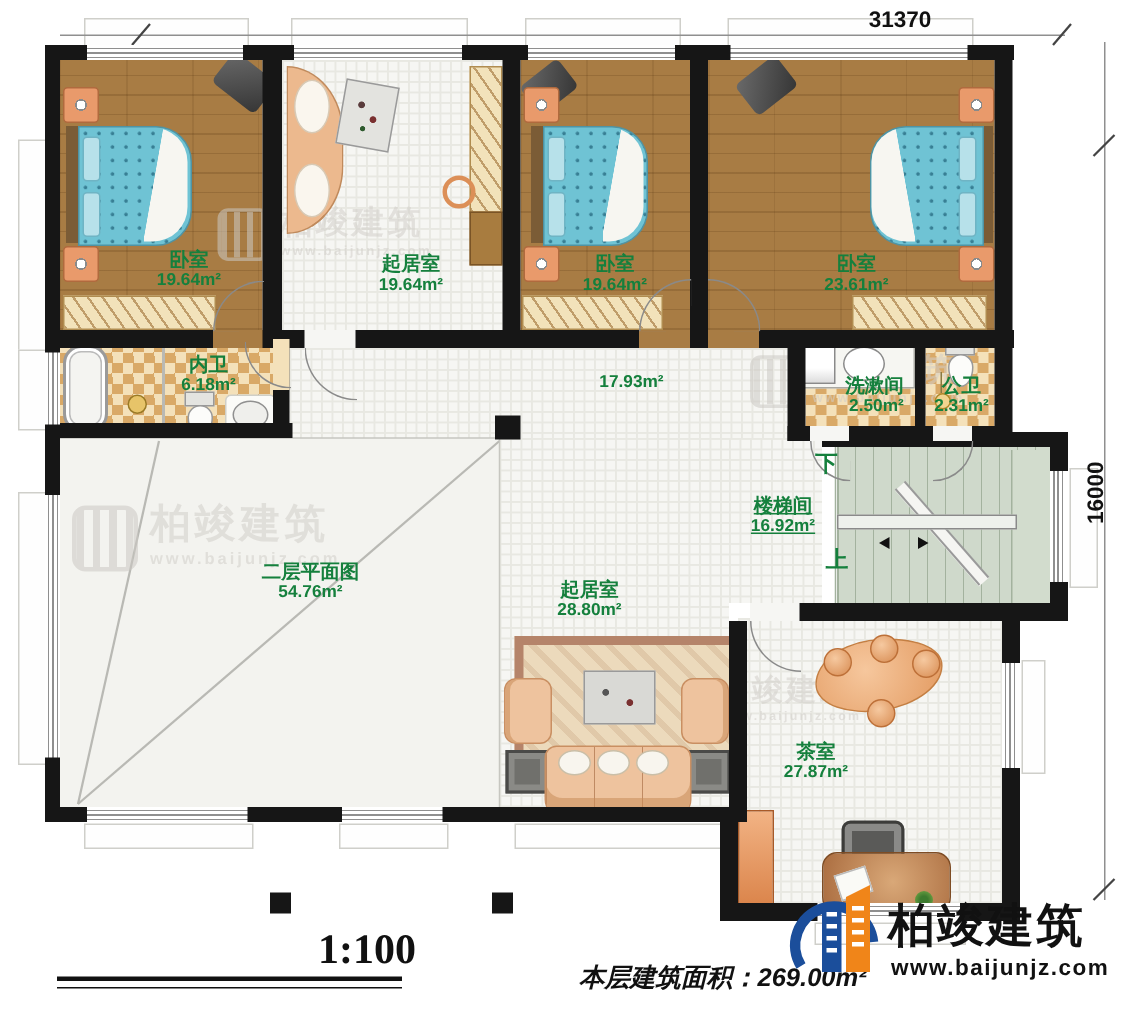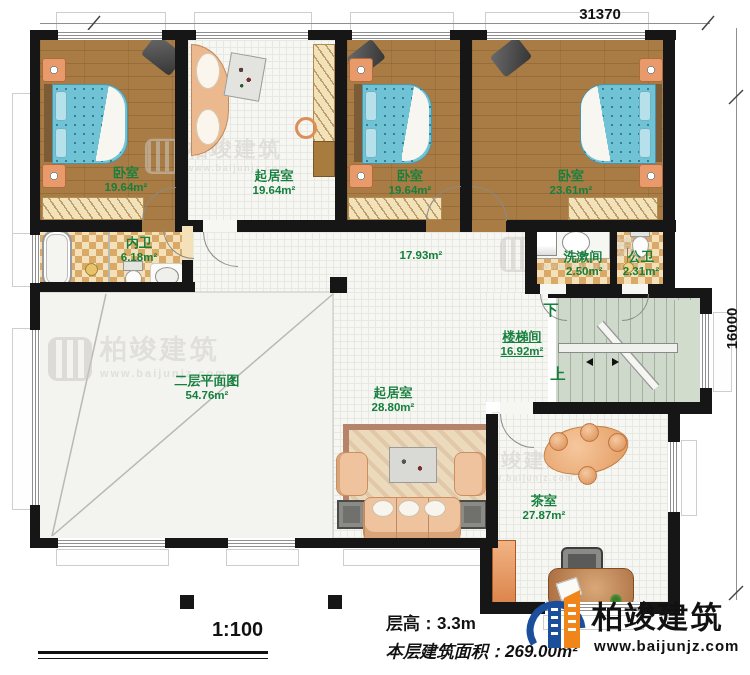--- a/index.html
+++ b/index.html
@@ -305,24 +305,23 @@
   </div>
   <div class="rl" style="left:393px;top:386px;">
     <span>起居室</span>
     <span class="ar">28.80m²</span>
   </div>
   <div class="rl" style="left:544px;top:494px;">
     <span>茶室</span>
     <span class="ar">27.87m²</span>
   </div>
 
-  <div class="ft-title" style="left:212px;top:618px;font-size:20px;">1:100</div>
+  <div class="ft-title" style="left:212px;top:618px;font-size:28px;font-family:Liberation Serif, serif;">1:100</div>
   <div class="a" style="left:38px;top:651px;width:230px;height:3px;background:#111;z-index:10;"></div>
   <div class="a" style="left:38px;top:658px;width:230px;height:1px;background:#111;z-index:10;"></div>
-  <div class="ft-title" style="left:386px;top:612px;font-size:17px;z-index:8;">层高：3.3m</div>
   <div class="ft-title" style="left:386px;top:640px;font-size:17px;z-index:8;font-style:italic;">本层建筑面积：269.00m²</div>
 
   <svg width="66" height="76" viewBox="0 0 66 76" style="position:absolute;left:524px;top:586px;z-index:11;">
     <path d="M10 58 A26 26 0 1 1 58 42" stroke="#1b4e9b" stroke-width="7" fill="none"></path>
     <rect x="24" y="16" width="13" height="46" fill="#1b4e9b"></rect>
     <path d="M40 12 L56 4 L56 62 L40 62 Z" fill="#f08519"></path>
     <g fill="#fff">
       <rect x="27" y="22" width="7" height="3"></rect>
         <rect x="27" y="30" width="7" height="3"></rect>
       <rect x="27" y="38" width="7" height="3"></rect>

